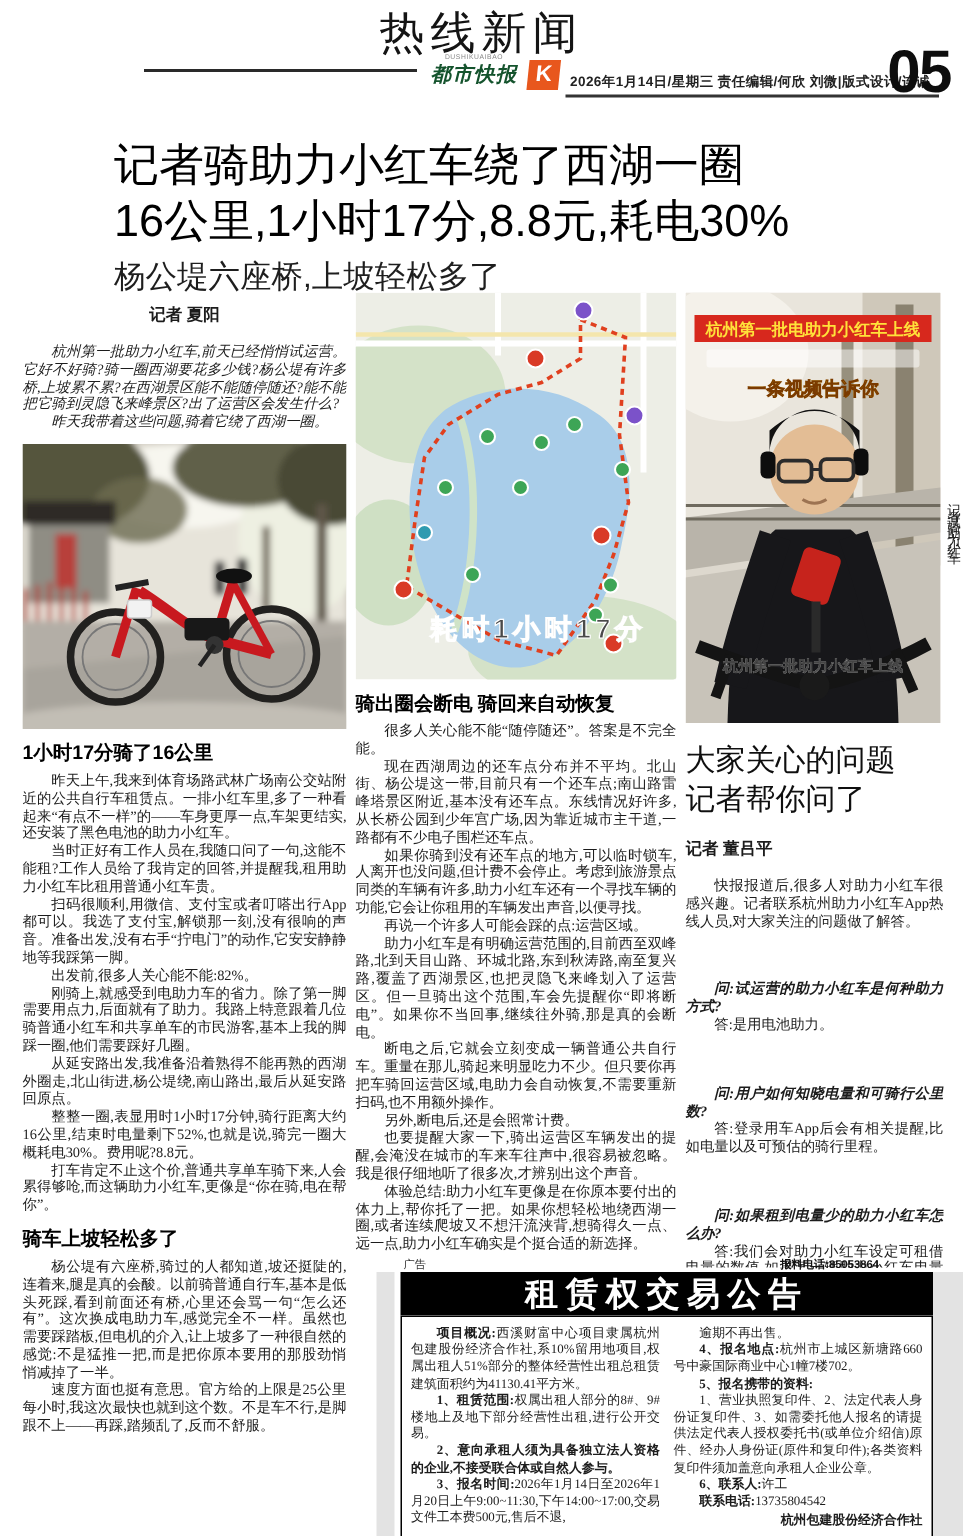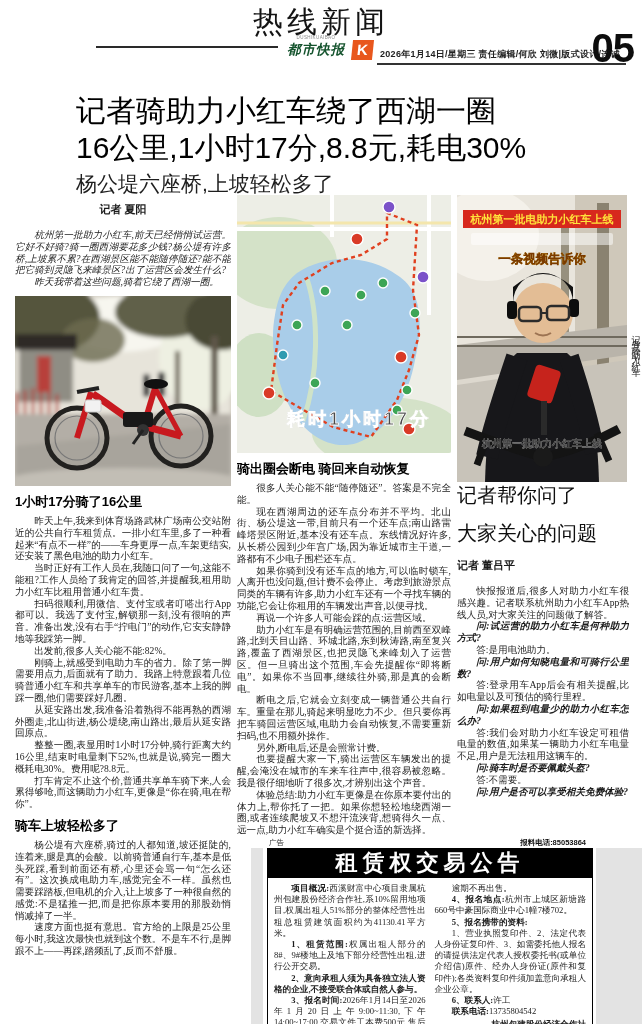--- a/index.html
+++ b/index.html
@@ -40,33 +40,33 @@
     margin:7px 0 4px;color:#000;}
   figure{margin:0;padding:0;}
   .fig-bike{width:216px;height:190px;margin:8px 0 2px;}
   .fig-map{width:214px;height:258px;margin:0 0 4px;}
   .fig-rider{width:170px;height:287px;margin:0;}
   svg{display:block;}
   
   .qa-head{font-size:20px;line-height:26px;color:#0f0f0f;margin:0;}
   .qa-head.first{margin-top:12px;}
   .byline2{font-family:"Liberation Sans",sans-serif;font-weight:700;font-size:11px;margin:12px 0 12px;}
-  .qa-q{font-style:italic;font-weight:600;}
+  .qa-q{font-style:italic;font-weight:600;margin-top:34px;}
   
   .v-caption{position:absolute;left:629px;top:328px;writing-mode:vertical-rl;
     font-size:9px;letter-spacing:4px;color:#222;}
   
   .strip{position:absolute;background:#e3e3e3;}
   .strip-l{left:251px;top:848px;width:12px;height:176px;}
   .strip-r{left:596px;top:848px;width:46px;height:176px;}
   .ad-label{position:absolute;left:269px;top:838px;font-size:7.5px;color:#333;
     font-family:"Liberation Sans",sans-serif;}
   .ad-phone{position:absolute;left:430px;top:838px;width:156px;text-align:right;
     font-family:"Liberation Sans",sans-serif;font-weight:700;font-size:7.5px;color:#111;}
-  .ad-box{position:absolute;left:267px;top:848px;width:326px;height:176px;}
+  .ad-box{position:absolute;left:267px;top:848px;width:355px;height:176px;}
   .ad-title{height:29px;background:#000;color:#fff;text-align:center;
     font-family:"Liberation Sans",sans-serif;font-weight:900;font-size:22px;line-height:29px;letter-spacing:5px;}
   .ad-body{border:1.5px solid #000;height:138px;display:flex;gap:9px;padding:5px 6px;overflow:hidden;background:#fff;}
   .ad-col{flex:1;font-size:8.6px;line-height:11.2px;text-align:justify;}
   .ad-p{text-indent:2em;margin:0;}
   .ad-lead{font-weight:700;}
   .ad-sign{text-align:right;font-weight:700;font-size:8.6px;line-height:11px;margin:2px 0 0;}
   .map-overlay{font-family:"Liberation Sans",sans-serif;font-weight:700;font-size:18px;
     fill:#4a4a4a;stroke:#ffffff;stroke-width:.8px;letter-spacing:3px;}
   .ph-txt{font-family:"Liberation Sans",sans-serif;font-weight:700;}
@@ -248,22 +248,22 @@
           <circle cx="86" cy="262" r="10" fill="#1a1a1a"></circle>
           <path d="M30 242 L20 270 M140 238 L152 266" stroke="#141414" stroke-width="7"></path>
         </g>
         <rect x="6" y="15" width="158" height="18" fill="#d7281d"></rect>
         <text class="ph-txt" x="85" y="28" text-anchor="middle" font-size="11" fill="#ffe23a">杭州第一批电助力小红车上线</text>
         <rect x="14" y="38" width="142" height="12" rx="2" fill="#ffffff" opacity="0.5"></rect>
         <text class="ph-txt" x="85" y="68" text-anchor="middle" font-size="12.5" fill="#ffd613" stroke="#7a3a00" stroke-width="0.4">一条视频告诉你</text>
         <text class="ph-txt" x="85" y="252" text-anchor="middle" font-size="10" fill="#ffffff" stroke="#444" stroke-width="0.3">杭州第一批助力小红车上线</text>
       </svg>
     </figure>
+    <div class="qa-head first">大家关心的问题</div>
     <div class="qa-head">记者帮你问了</div>
-    <div class="qa-head first">大家关心的问题</div>
     <div class="byline2">记者 董吕平</div>
     <p class="bp">快报报道后,很多人对助力小红车很感兴趣。记者联系杭州助力小红车App热线人员,对大家关注的问题做了解答。</p>
     <div>
         <div>
         <p class="bp qa-q">问:试运营的助力小红车是何种助力方式?</p>
         <p class="bp qa-a">答:是用电池助力。</p>
       </div>
         <div>
         <p class="bp qa-q">问:用户如何知晓电量和可骑行公里数?</p>
         <p class="bp qa-a">答:登录用车App后会有相关提醒,比如电量以及可预估的骑行里程。</p>

